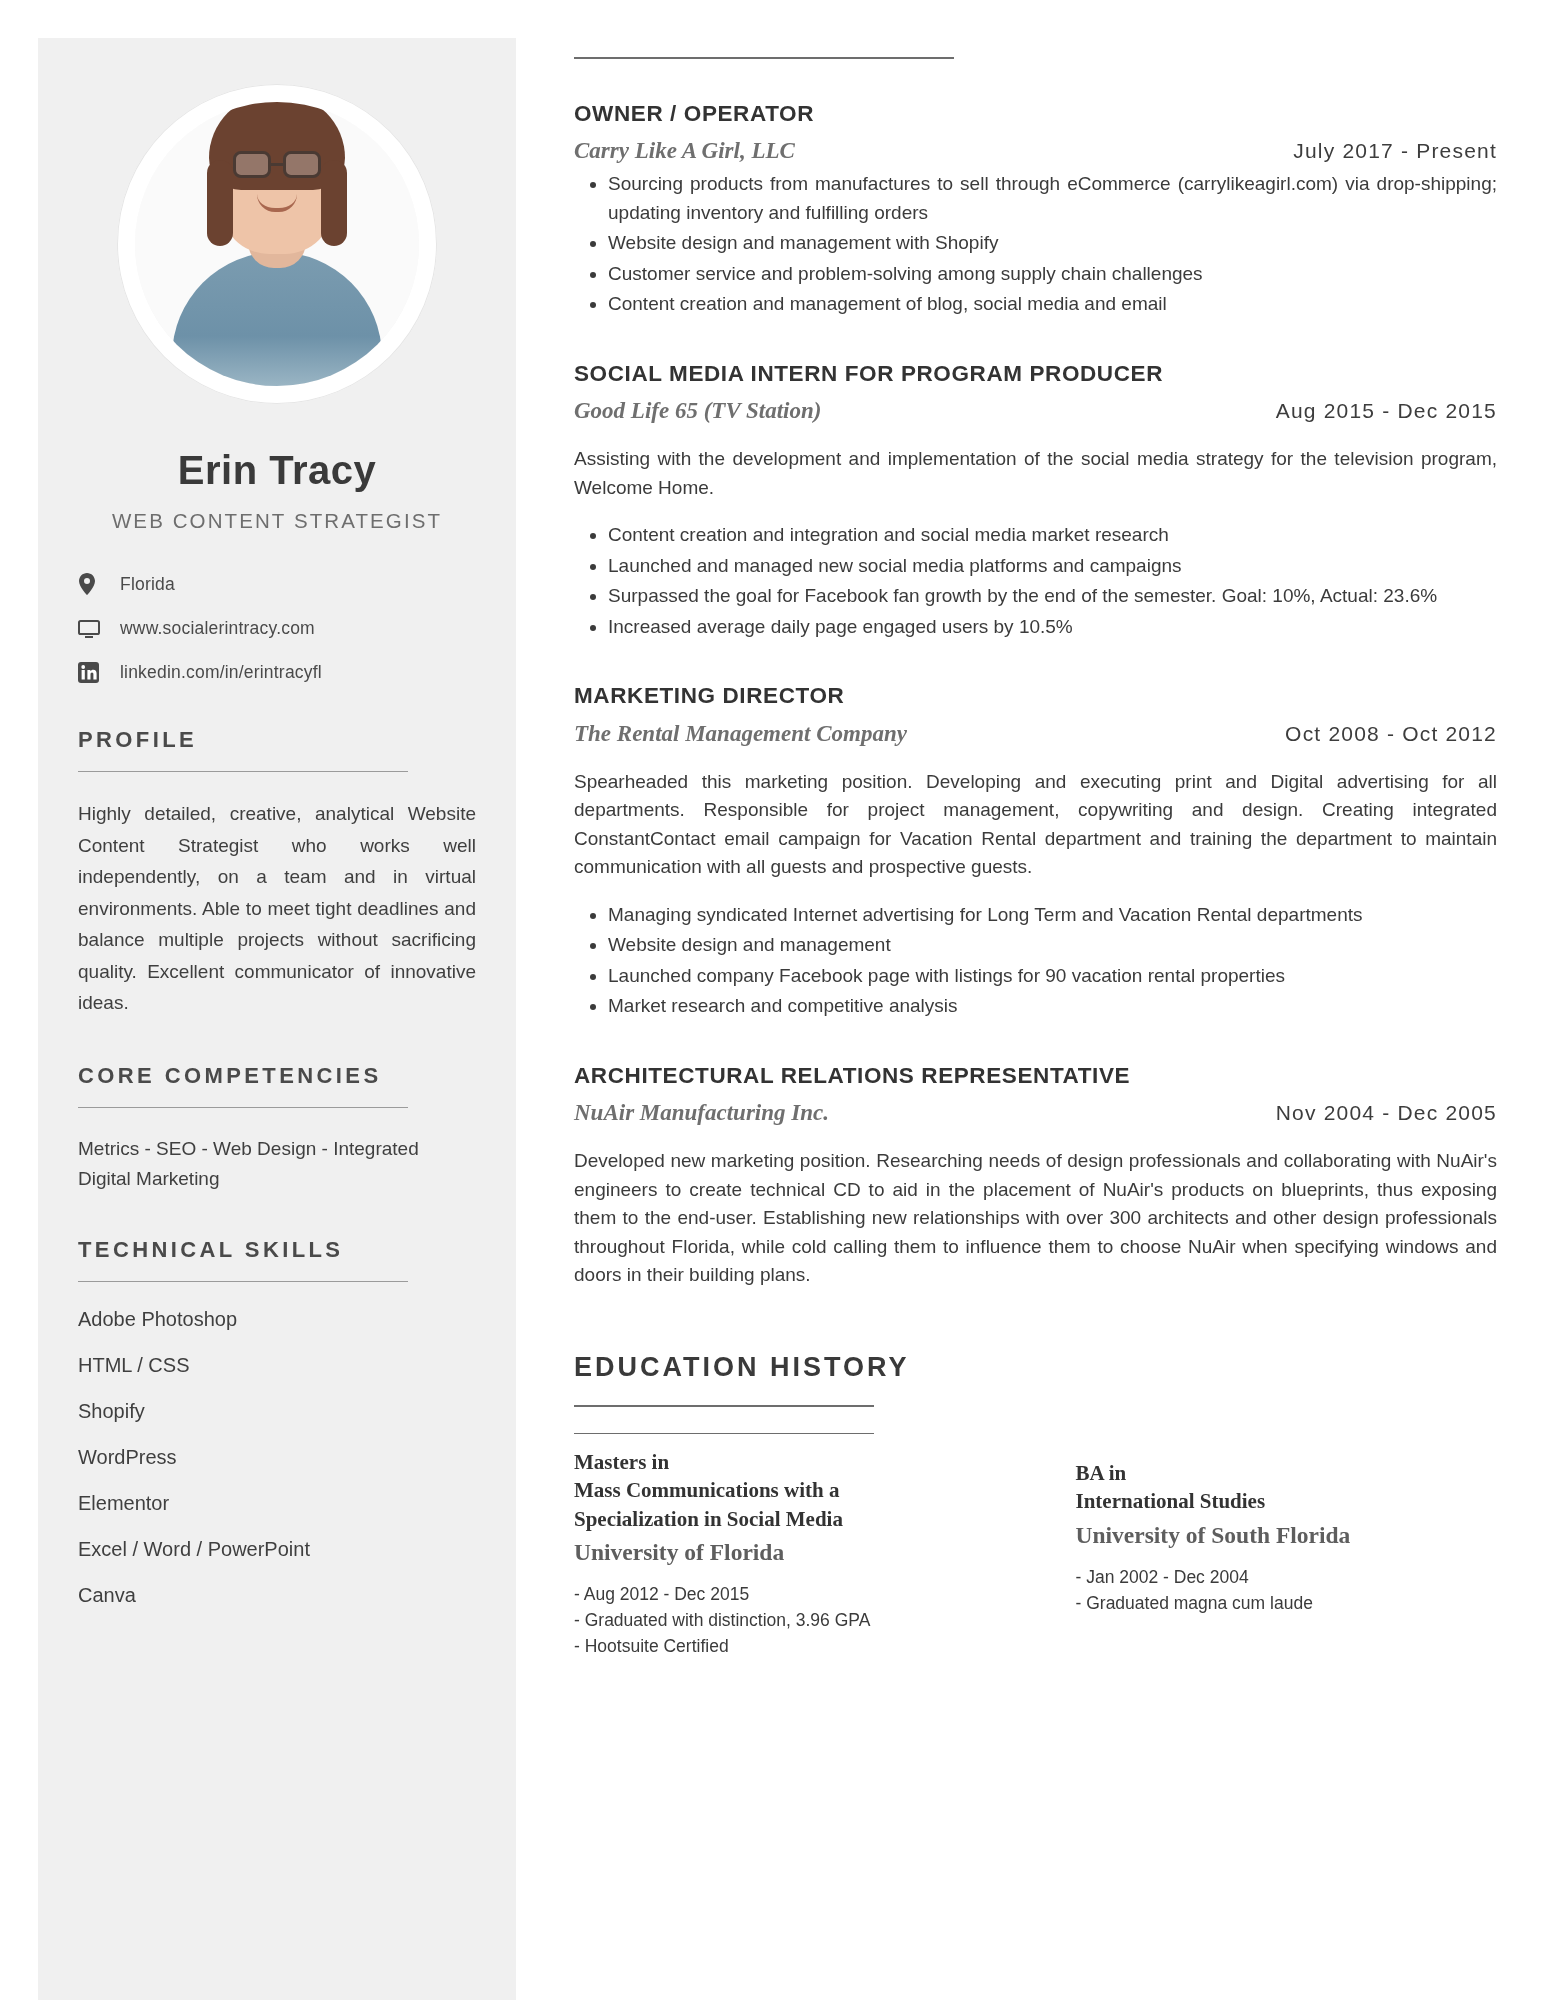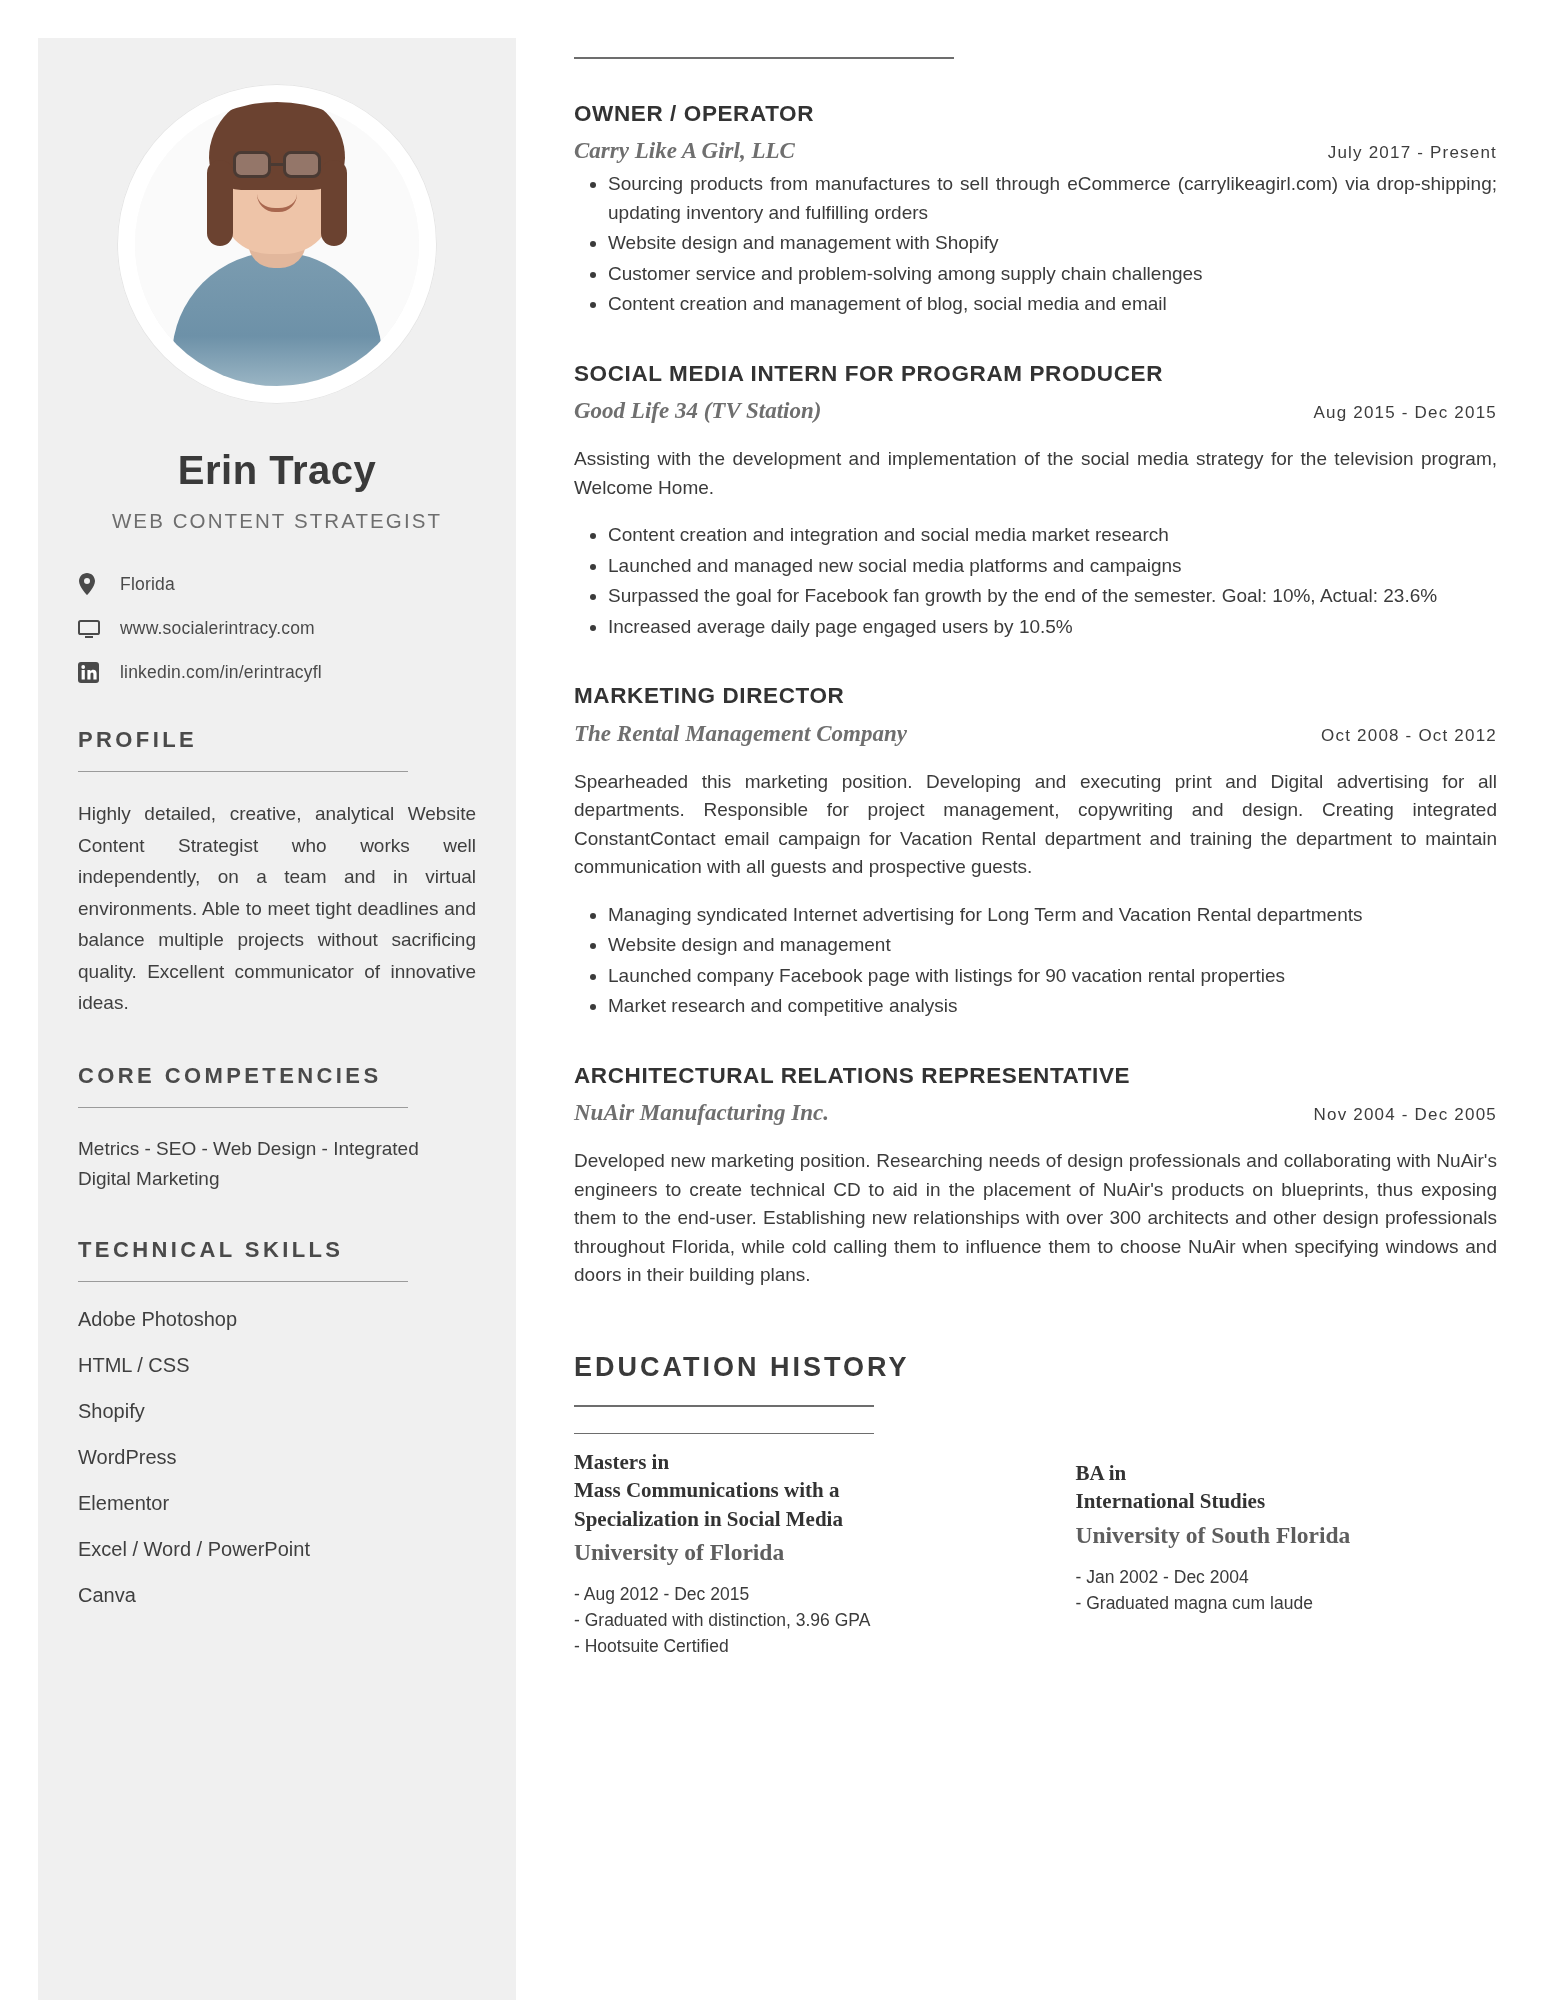--- a/index.html
+++ b/index.html
@@ -184,21 +184,21 @@
   }
   .company {
     font-size: 23px;
     font-style: italic;
     font-weight: bold;
     font-family: "Liberation Serif", serif;
     color: #6f6f6f;
     line-height: 1.35;
   }
   .dates {
-    font-size: 17px;
+    font-size: 21px;
     letter-spacing: 1.2px;
     color: #3d3d3d;
     white-space: nowrap;
     padding-bottom: 3px;
   }
   .job-desc {
     font-size: 19px;
     line-height: 1.5;
     color: #3b3b3b;
     text-align: justify;
@@ -357,21 +357,21 @@
         <li>Sourcing products from manufactures to sell through eCommerce (carrylikeagirl.com) via drop-shipping; updating inventory and fulfilling orders</li>
         <li>Website design and management with Shopify</li>
         <li>Customer service and problem-solving among supply chain challenges</li>
         <li>Content creation and management of blog, social media and email</li>
       </ul>
     </section>
 
     <section class="job">
       <div class="job-title">SOCIAL MEDIA INTERN FOR PROGRAM PRODUCER</div>
       <div class="job-line">
-        <div class="company">Good Life 34 (TV Station)</div>
+        <div class="company">Good Life 65 (TV Station)</div>
         <div class="dates">Aug 2015 - Dec 2015</div>
       </div>
       <p class="job-desc">Assisting with the development and implementation of the social media strategy for the television program, Welcome Home.</p>
       <ul class="bullets">
         <li>Content creation and integration and social media market research</li>
         <li>Launched and managed new social media platforms and campaigns</li>
         <li>Surpassed the goal for Facebook fan growth by the end of the semester. Goal: 10%, Actual: 23.6%</li>
         <li>Increased average daily page engaged users by 10.5%</li>
       </ul>
     </section>

